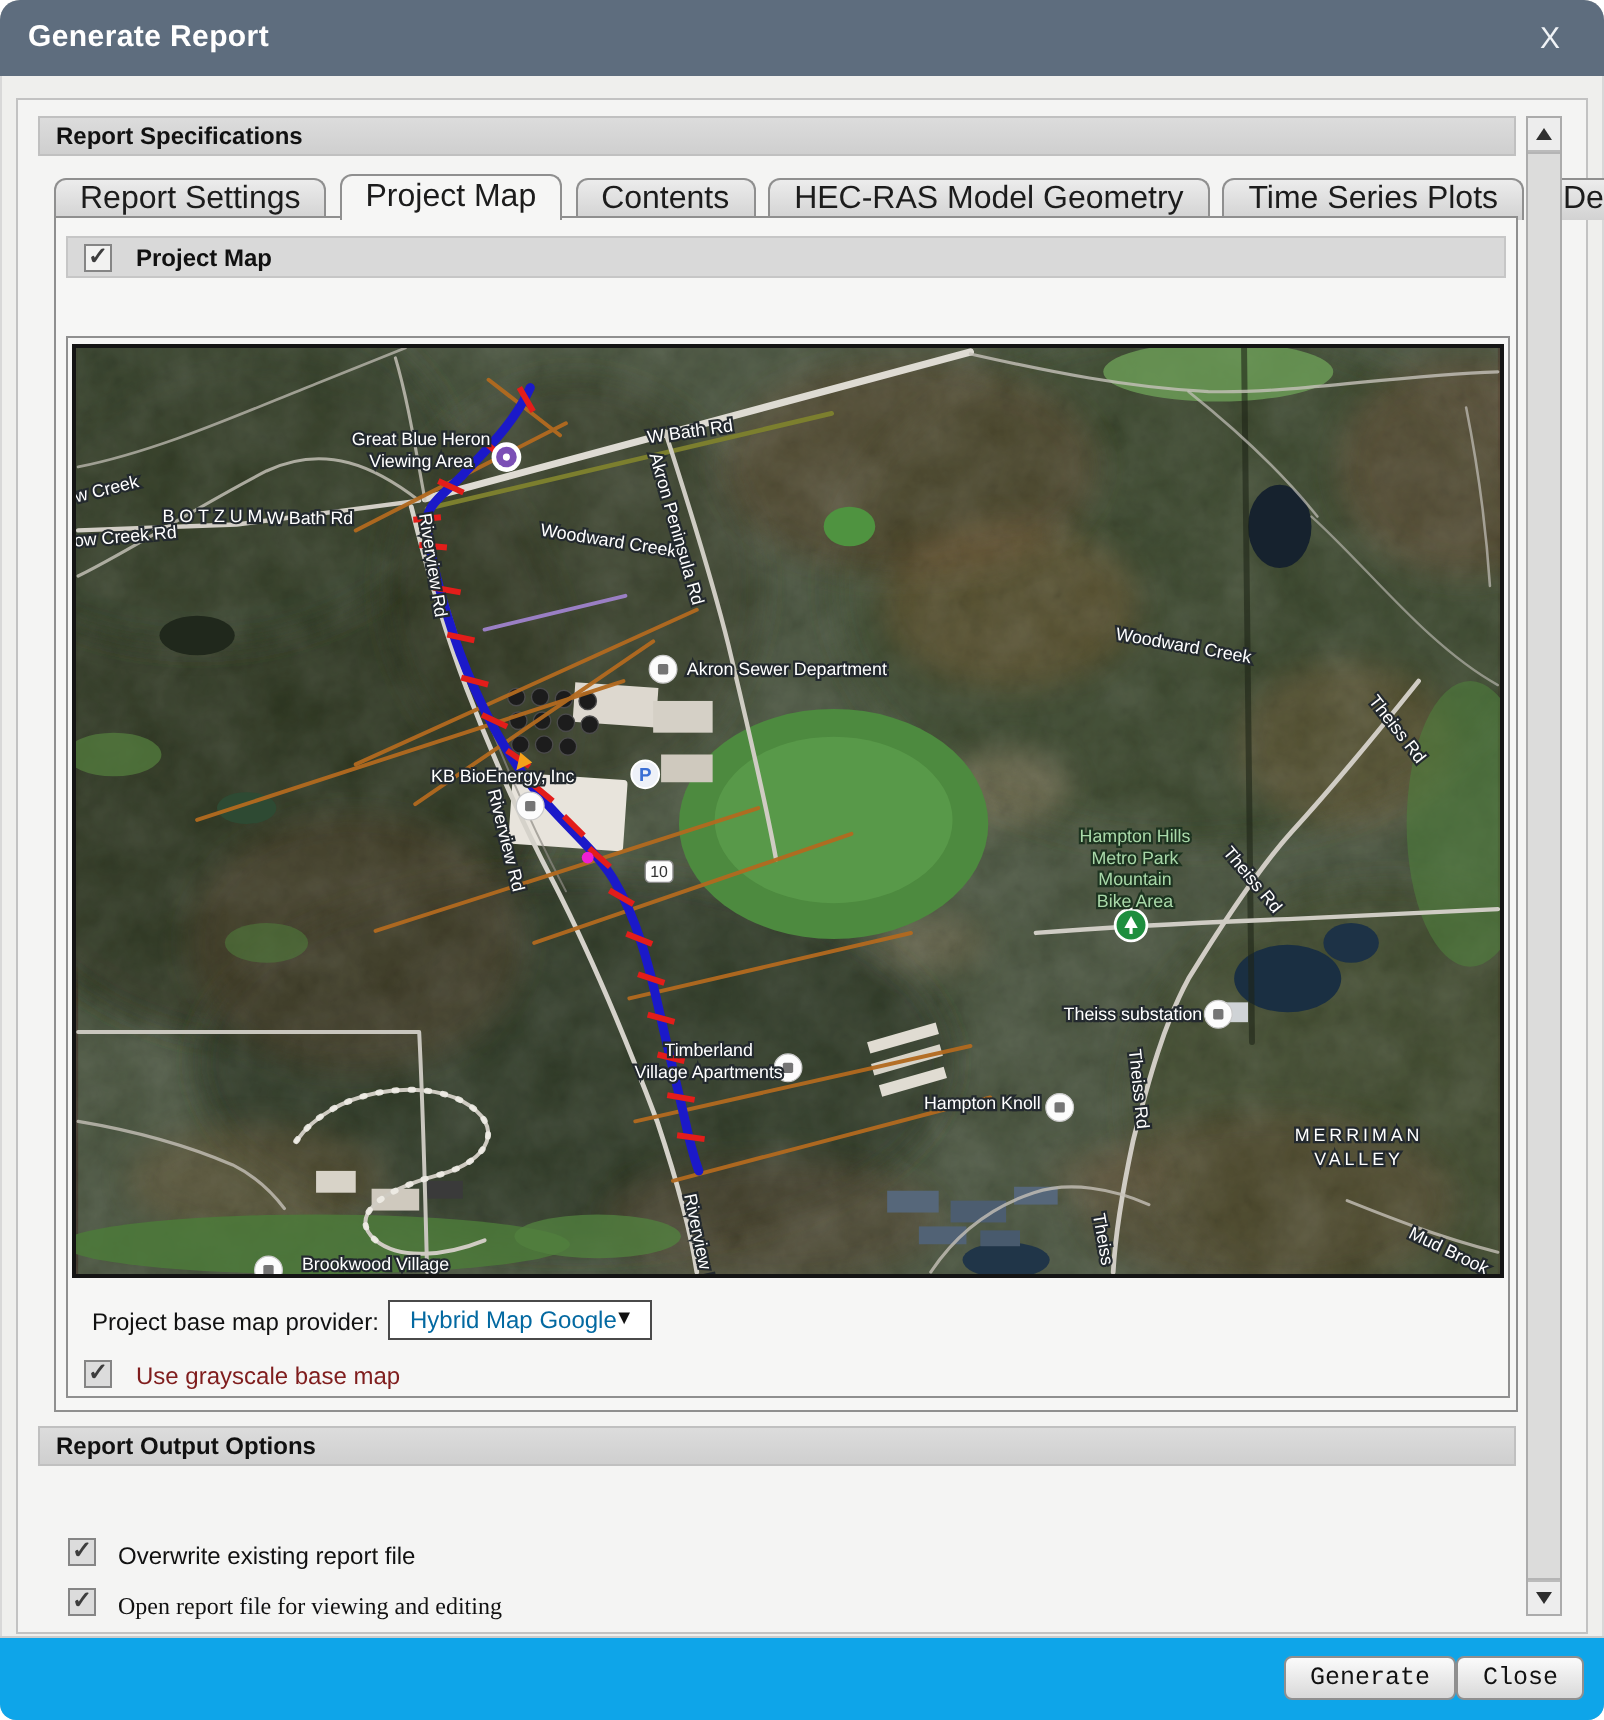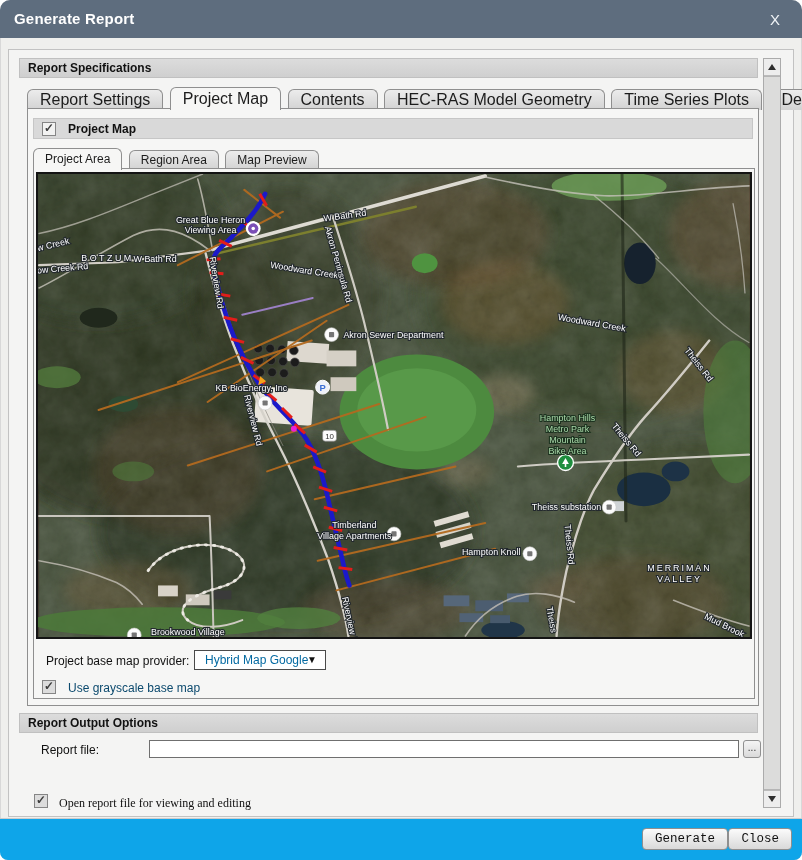--- a/index.html
+++ b/index.html
@@ -43,21 +43,21 @@
   .map-frame{position:absolute;left:2px;top:3px;width:712px;height:463px;border:2px solid #141414;background:#3c3425;}
   .map-frame svg{display:block;}
   .provider-row{position:absolute;left:0;top:481px;width:100%;height:22px;}
   .provider-label{position:absolute;left:12px;top:4px;font-size:12px;color:#111;text-align:right;}
   .dropdown{position:absolute;left:160px;top:0;width:132px;height:20px;background:#fff;border:1px solid #4a4a4a;
     box-sizing:border-box;cursor:pointer;}
   .dropdown .val{position:absolute;left:10px;top:2px;font-size:12px;color:#0369a1;}
   .dropdown .arrow{position:absolute;right:8px;top:3px;font-size:10px;color:#111;}
   .gray-row{position:absolute;left:0;top:510px;width:100%;height:20px;}
   .gray-row .cb{left:8px;top:1px;}
-  .gray-row .cb-label{position:absolute;left:34px;top:2px;font-size:12px;color:#0c4a6e;}
+  .gray-row .cb-label{position:absolute;left:34px;top:2px;font-size:12px;color:#7f1d1d;}
   
   .cb{position:absolute;width:14px;height:14px;background:#f2f2f1;border:1px solid #858585;box-sizing:border-box;
     cursor:pointer;}
   .cb.checked::before{content:"\2713";position:absolute;left:1px;top:-2px;font-size:12px;color:#3d3d3d;font-weight:bold;}
   .cb.shaded{background:#dcdcdc;}
   
   .file-row{position:absolute;left:0;top:690px;width:100%;height:22px;}
   .file-label{position:absolute;left:32px;top:3px;font-size:12px;color:#111;}
   .file-input{position:absolute;left:140px;top:0;width:590px;height:18px;border:1px solid #6f6f6f;background:#fff;
     box-sizing:border-box;font-size:12px;padding:0 4px;font-family:"Liberation Sans",sans-serif;}
@@ -116,25 +116,20 @@
       <span class="tab">Default Brookwood</span>
     </div>
 
     <div class="tab-panel">
 
       <div class="pm-band">
         <span class="cb checked"></span>
         <span class="cb-label">Project Map</span>
       </div>
 
-      <div class="subtabs-row">
-        <span class="subtab selected">Project Area</span>
-        <span class="subtab">Region Area</span>
-        <span class="subtab">Map Preview</span>
-      </div>
 
       <div class="subtab-panel">
 
         <div class="map-frame">
           <svg width="712" height="463" viewBox="0 0 716 467" xmlns="http://www.w3.org/2000/svg">
             <defs>
               <filter id="soft" x="-40%" y="-40%" width="180%" height="180%">
                 <feGaussianBlur stdDeviation="7"></feGaussianBlur>
               </filter>
               <filter id="grain">
@@ -378,26 +373,25 @@
         <div class="gray-row">
           <span class="cb checked shaded"></span>
           <span class="cb-label">Use grayscale base map</span>
         </div>
 
       </div>
     </div>
 
     <div class="band out">Report Output Options</div>
 
-    <div class="file-row">
-      <span class="file-label">Report file:</span>
-      <input class="file-input" type="text" value="" style="">
-      <span class="browse-btn">...</span>
+
+    <div class="cbrow1">
+      <span class="cb checked shaded"></span>
+      <span class="cb-label">Overwrite existing report file</span>
     </div>
-
     <div class="cbrow2">
       <span class="cb checked shaded"></span>
       <span class="cb-label">Open report file for viewing and editing</span>
     </div>
 
     <div class="scrollbar">
       <div class="sb-btn sb-up"></div>
       <div class="sb-thumb"></div>
       <div class="sb-btn sb-down"></div>
     </div>

